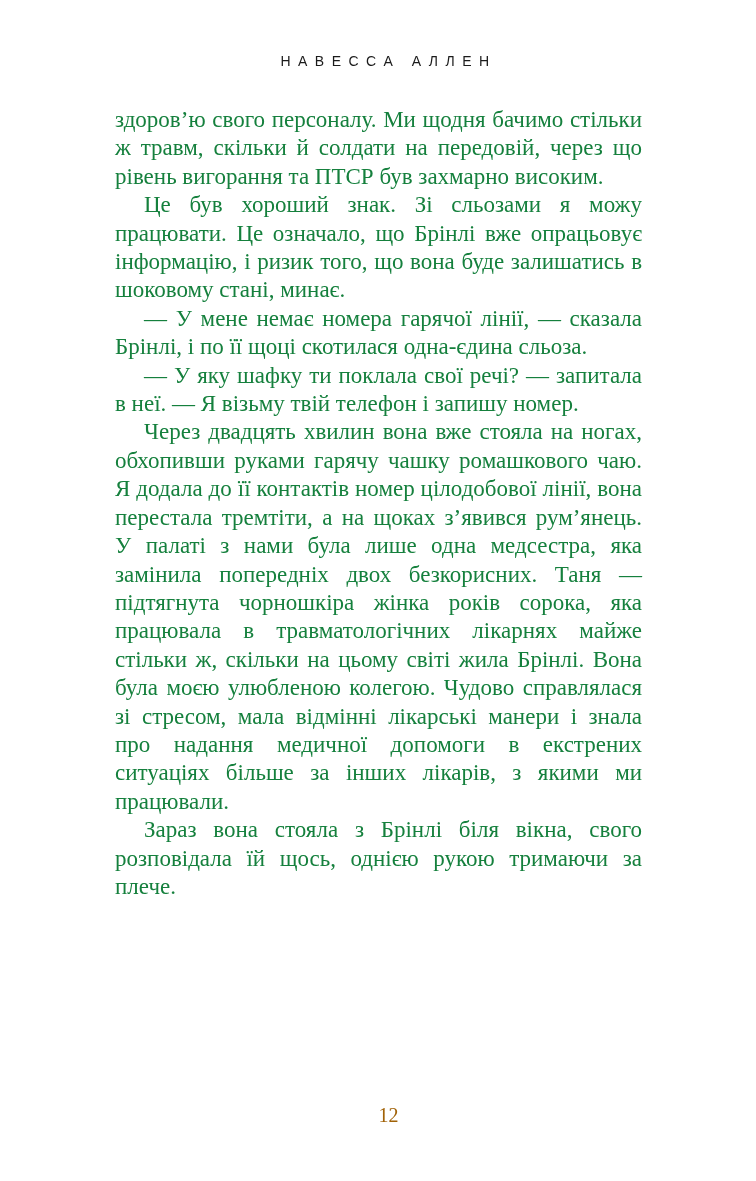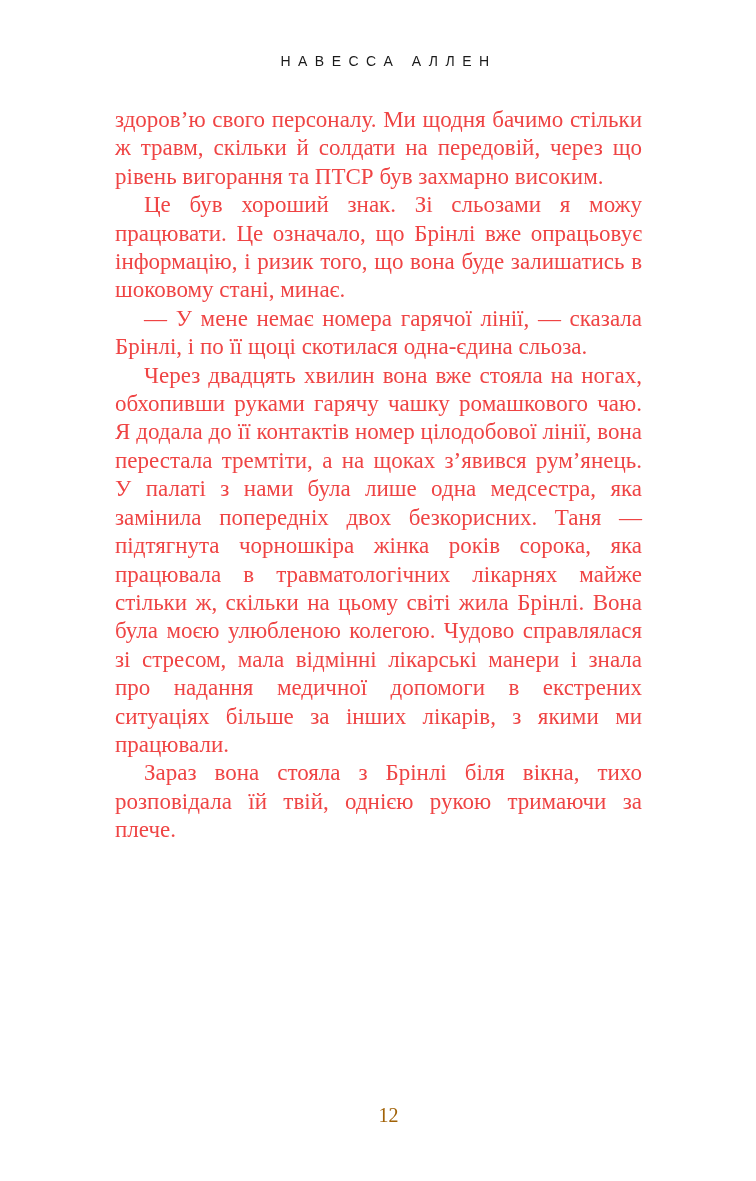--- a/index.html
+++ b/index.html
@@ -57,22 +57,23 @@
     font-size: 20px;
     color: #a16207;
   }
 </style>
 </head>
 <body>
 
 <div class="page" style="background: rgb(255, 255, 255);">
   <div class="running-header">НАВЕССА АЛЛЕН</div>
 
-  <div class="body-text" style="color: #ef4444;">
+  <div class="body-text" style="color: #15803d;">
       <p class="para">здоров’ю свого персоналу. Ми щодня бачимо стільки ж травм, скільки й солдати на передовій, через що рівень вигорання та ПТСР був захмарно високим.</p>
       <p class="para indent">Це був хороший знак. Зі сльозами я можу працювати. Це означало, що Брінлі вже опрацьовує інформацію, і ризик того, що вона буде залишатись в шоковому стані, минає.</p>
       <p class="para indent">— У мене немає номера гарячої лінії, — сказала Брінлі, і по її щоці скотилася одна-єдина сльоза.</p>
+      <p class="para indent">— У яку шафку ти поклала свої речі? — запитала в неї. — Я візьму твій телефон і запишу номер.</p>
       <p class="para indent">Через двадцять хвилин вона вже стояла на ногах, обхопивши руками гарячу чашку ромашкового чаю. Я додала до її контактів номер цілодобової лінії, вона перестала тремтіти, а на щоках з’явився рум’янець. У палаті з нами була лише одна медсестра, яка замінила попередніх двох безкорисних. Таня — підтягнута чорношкіра жінка років сорока, яка працювала в травматологічних лікарнях майже стільки ж, скільки на цьому світі жила Брінлі. Вона була моєю улюбленою колегою. Чудово справлялася зі стресом, мала відмінні лікарські манери і знала про надання медичної допомоги в екстрених ситуаціях більше за інших лікарів, з якими ми працювали.</p>
-      <p class="para indent">Зараз вона стояла з Брінлі біля вікна, тихо розповідала їй твій, однією рукою тримаючи за плече.</p>
+      <p class="para indent">Зараз вона стояла з Брінлі біля вікна, свого розповідала їй щось, однією рукою тримаючи за плече.</p>
     </div>
 
   <div class="page-number">12</div>
 </div>
 
 </body></html>

